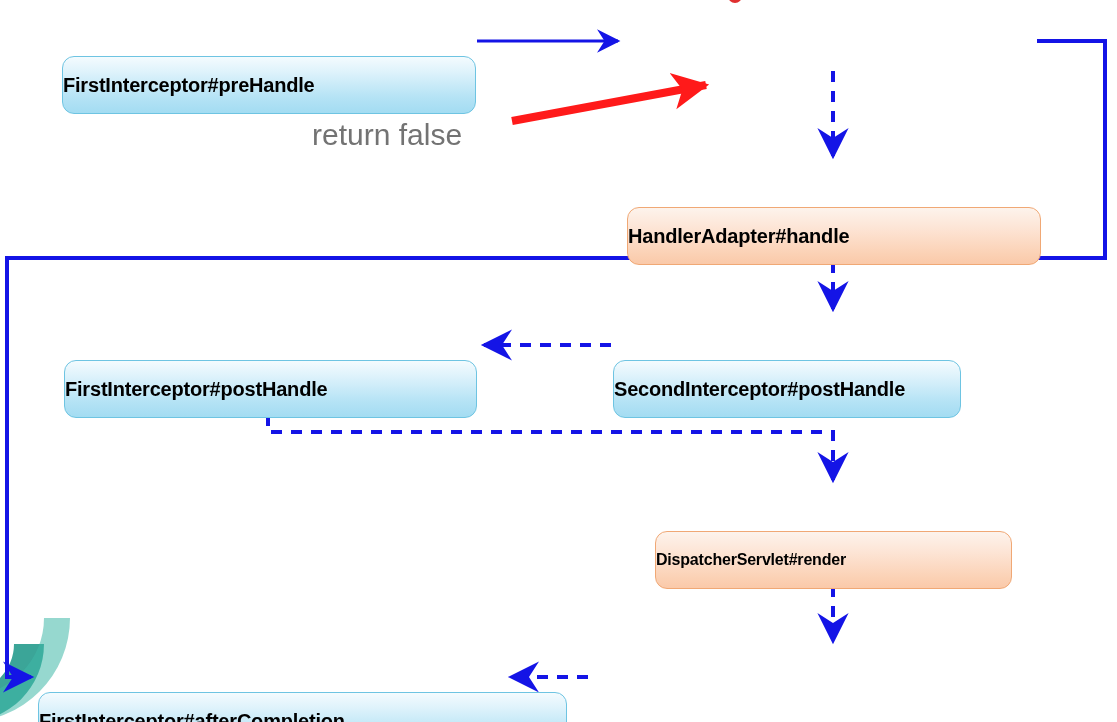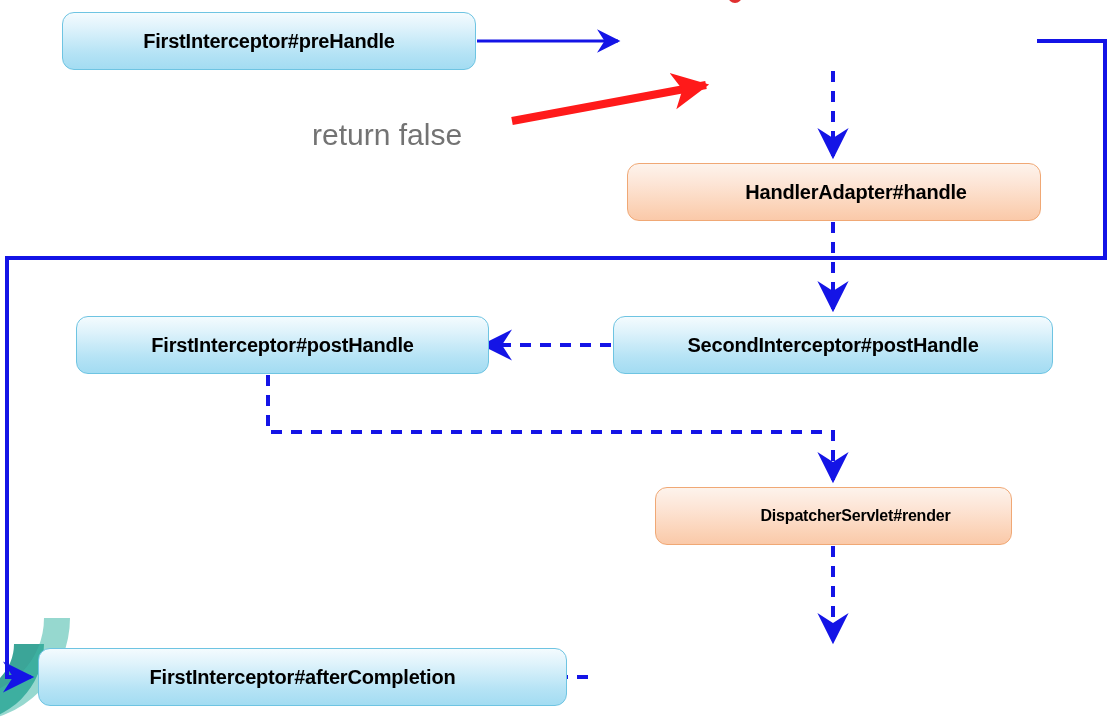--- a/index.html
+++ b/index.html
@@ -22,37 +22,37 @@
     left: 0;
     top: 0;
     width: 1117px;
     height: 722px;
   }
   .node {
     position: absolute;
     box-sizing: border-box;
     display: flex;
     align-items: center;
-    justify-content: center;
+    justify-content: flex-start;
     border-radius: 12px;
     font-weight: bold;
     letter-spacing: -0.2px;
     color: #000000;
     text-align: center;
     z-index: 5;
     white-space: nowrap;
+    margin-top: 44px;
   }
   .node.blue {
     background: linear-gradient(to bottom, #f4fbfe 0%, #ddf2fb 28%, #b5e3f5 72%, #a3dcf2 100%);
     border: 1px solid #6ec4e2;
   }
   .node.orange {
     background: linear-gradient(to bottom, #fdf3ec 0%, #fde5d6 35%, #fbd2b6 80%, #fac9a9 100%);
     border: 1px solid #f0a875;
-    padding-left: 44px;
   }
   .node-label {
     display: block;
     line-height: 1;
   }
   .annot {
     position: absolute;
     color: #737373;
     font-weight: normal;
     z-index: 6;
@@ -102,25 +102,25 @@
 
   <div class="node blue" style="left:62px; top:12px; width:414px; height:58px; font-size:20px;">
     <span class="node-label">FirstInterceptor#preHandle</span>
   </div>
 
 
   <div class="node orange" style="left:627px; top:163px; width:414px; height:58px; font-size:20px;">
     <span class="node-label">HandlerAdapter#handle</span>
   </div>
 
-  <div class="node blue" style="left:76px; top:316px; width:413px; height:58px; font-size:20px;">
+  <div class="node blue" style="left:64px; top:316px; width:413px; height:58px; font-size:20px;">
     <span class="node-label">FirstInterceptor#postHandle</span>
   </div>
 
-  <div class="node blue" style="left:613px; top:316px; width:440px; height:58px; font-size:20px;">
+  <div class="node blue" style="left:613px; top:316px; width:348px; height:58px; font-size:20px;">
     <span class="node-label">SecondInterceptor#postHandle</span>
   </div>
 
   <div class="node orange" style="left:655px; top:487px; width:357px; height:58px; font-size:16px;">
     <span class="node-label">DispatcherServlet#render</span>
   </div>
 
   <div class="node blue" style="left:38px; top:648px; width:529px; height:58px; font-size:20px;">
     <span class="node-label">FirstInterceptor#afterCompletion</span>
   </div>

